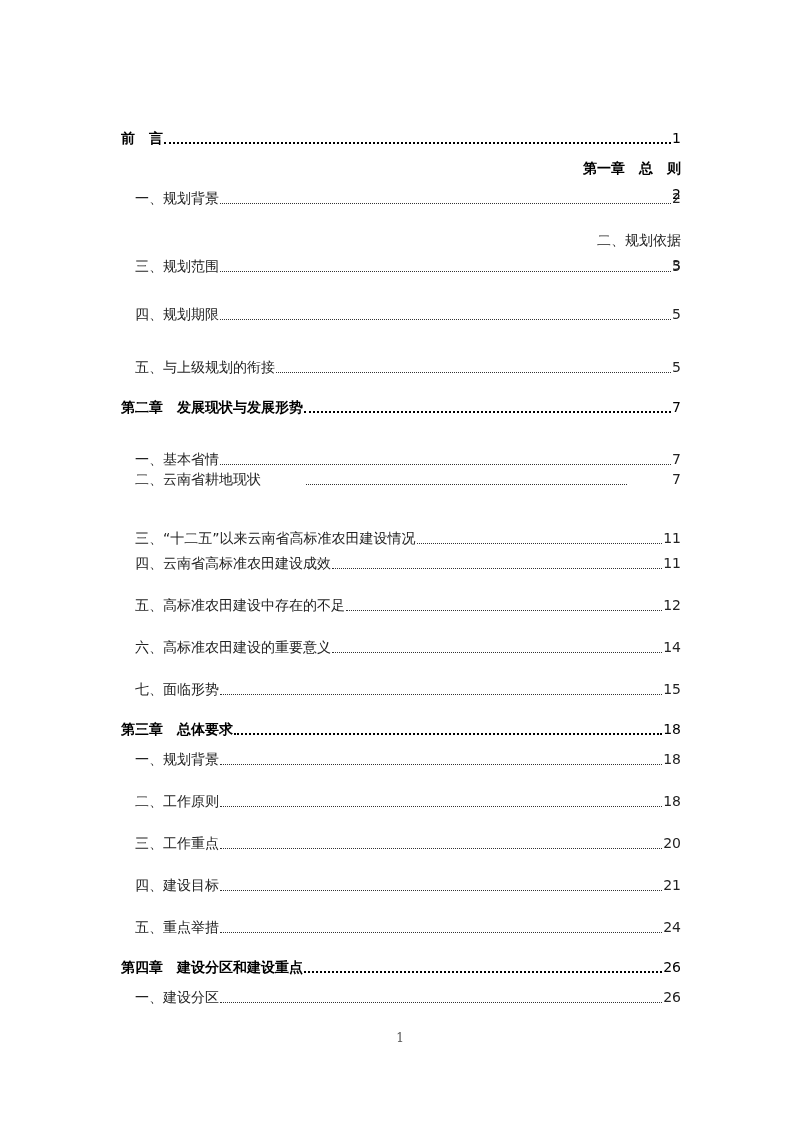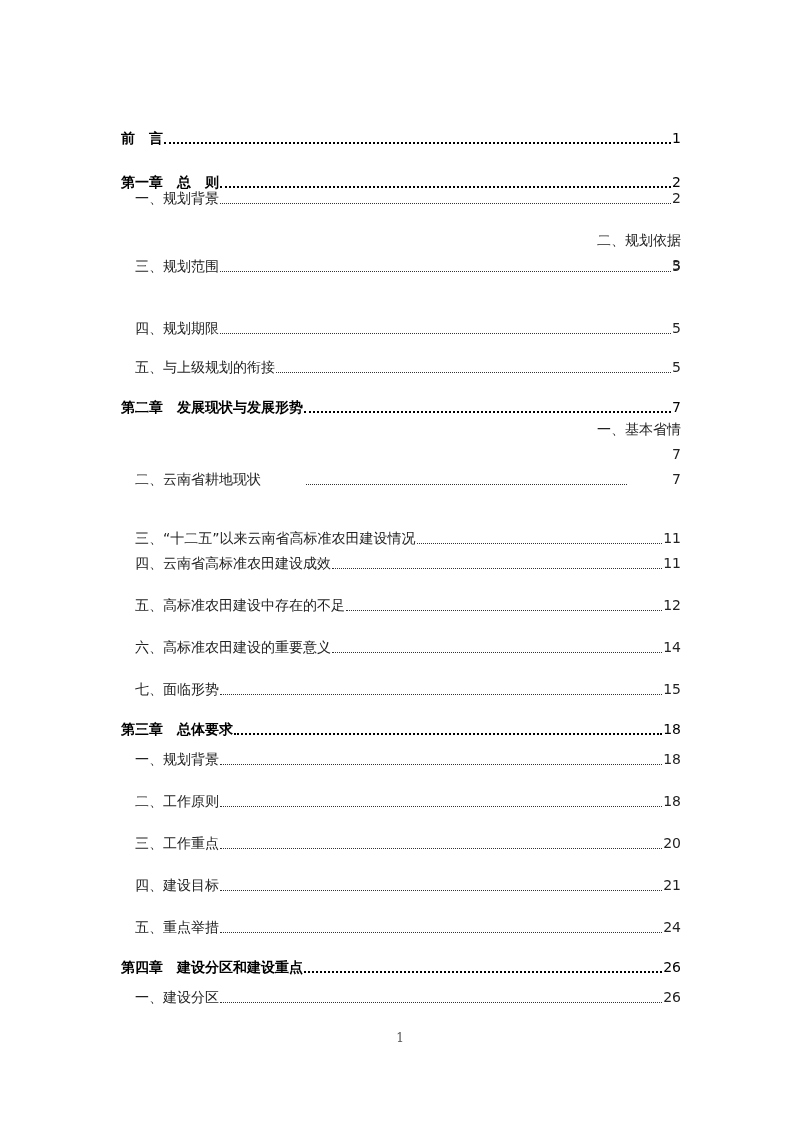--- a/index.html
+++ b/index.html
@@ -24,56 +24,56 @@
 </head>
 <body>
 
 <div class="page">
   <div class="toc" id="toc">
       <div class="row chapter" style="top: 128px;">
         <span class="label">前　言</span>
         <span class="leader"></span>
         <span class="page-num">1</span>
       </div>
-      <div class="row chapter" style="top: 172px;">
+      <div class="row chapter" style="top: 158px; flex-direction: column;">
         <span class="label">第一章　总　则</span>
         <span class="leader"></span>
         <span class="page-num">2</span>
       </div>
       <div class="row section" style="top: 188px;">
         <span class="label">一、规划背景</span>
         <span class="leader"></span>
         <span class="page-num">2</span>
       </div>
       <div class="row section" style="top: 230px; flex-direction: column;">
         <span class="label">二、规划依据</span>
         <span class="leader"></span>
         <span class="page-num">3</span>
       </div>
       <div class="row section" style="top: 256px;">
         <span class="label">三、规划范围</span>
         <span class="leader"></span>
         <span class="page-num">5</span>
       </div>
-      <div class="row section" style="top: 318px;">
+      <div class="row section" style="top: 304px;">
         <span class="label">四、规划期限</span>
         <span class="leader"></span>
         <span class="page-num">5</span>
       </div>
       <div class="row section" style="top: 357px;">
         <span class="label">五、与上级规划的衔接</span>
         <span class="leader"></span>
         <span class="page-num">5</span>
       </div>
       <div class="row chapter" style="top: 397px;">
         <span class="label">第二章　发展现状与发展形势</span>
         <span class="leader"></span>
         <span class="page-num">7</span>
       </div>
-      <div class="row section" style="top: 419px; flex-direction: column;">
+      <div class="row section" style="top: 449px;">
         <span class="label">一、基本省情</span>
         <span class="leader"></span>
         <span class="page-num">7</span>
       </div>
       <div class="row section" style="top: 469px; gap: 44px;">
         <span class="label">二、云南省耕地现状</span>
         <span class="leader"></span>
         <span class="page-num">7</span>
       </div>
       <div class="row section" style="top: 528px;">

